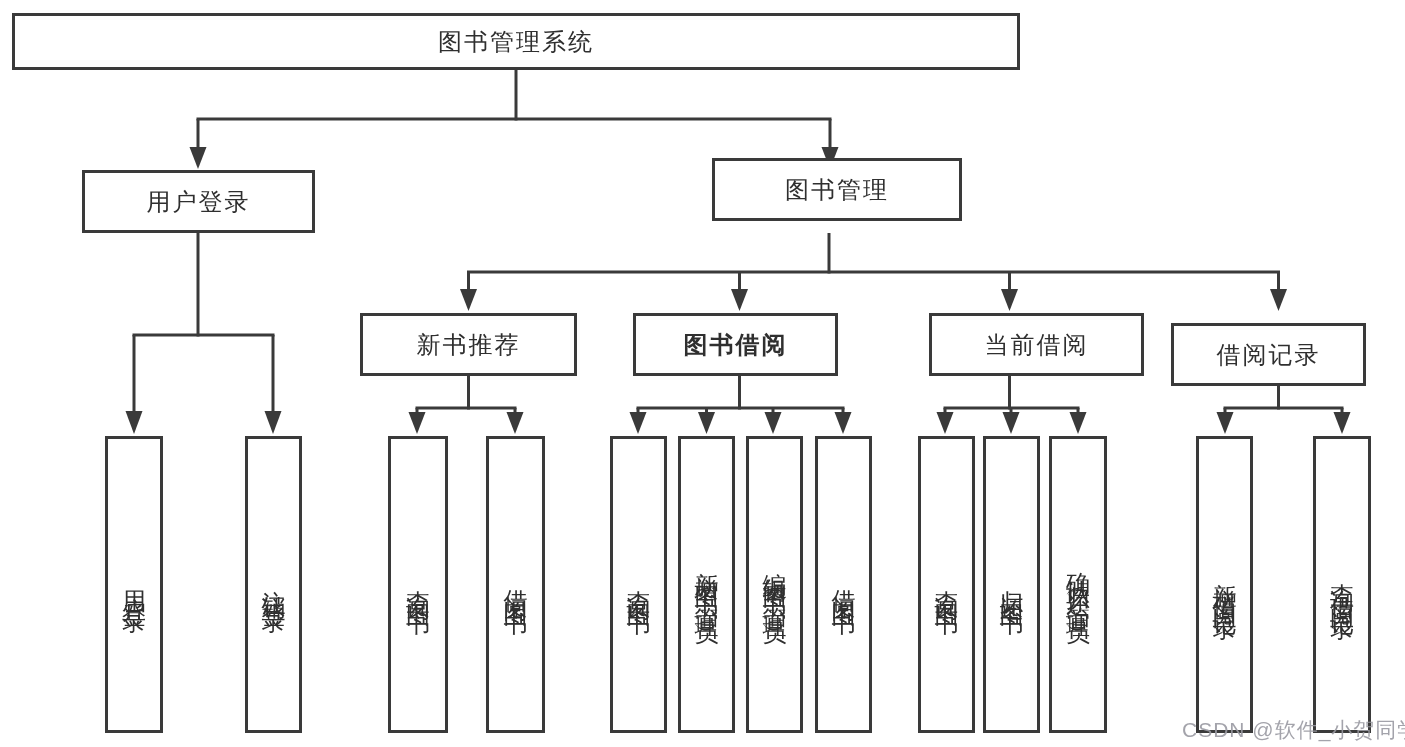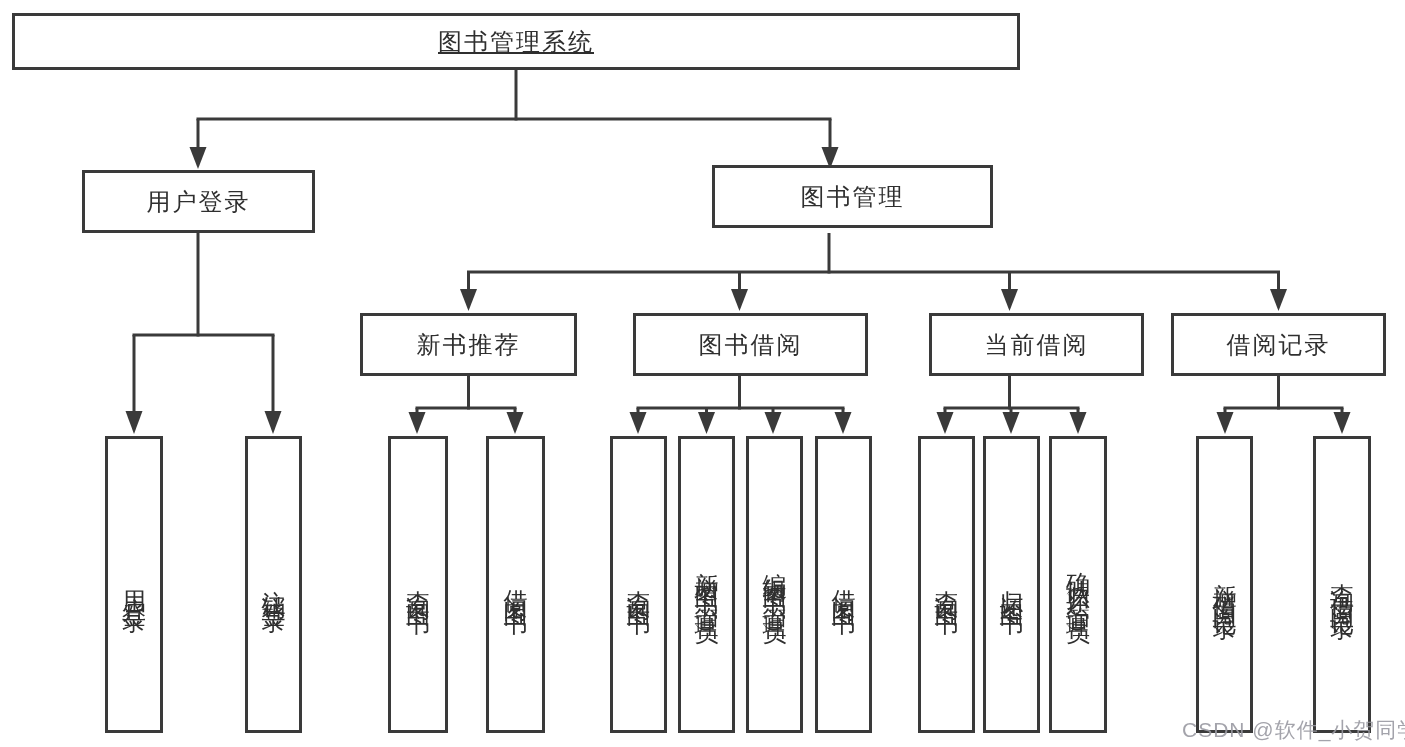--- a/index.html
+++ b/index.html
@@ -34,27 +34,27 @@
   }
   .vbox span {
     writing-mode: vertical-rl;
     text-orientation: mixed;
     font-size: 24px;
     letter-spacing: 7px;
     line-height: 1;
     white-space: nowrap;
   }
   
-  .n-root  { left: 12px;  top: 13px;  width: 1008px; height: 57px; text-decoration: underline; }
+  .n-root  { left: 12px;  top: 13px;  width: 1008px; height: 57px; }
   .n-l2a   { left: 82px;  top: 170px; width: 233px;  height: 63px; }
-  .n-l2b   { left: 712px; top: 165px; width: 281px;  height: 63px; }
+  .n-l2b   { left: 712px; top: 158px; width: 250px;  height: 63px; }
   .n-l3a   { left: 360px; top: 313px; width: 217px;  height: 63px; text-align: center; }
-  .n-l3b   { left: 633px; top: 313px; width: 235px;  height: 63px; }
+  .n-l3b   { left: 633px; top: 313px; width: 205px;  height: 63px; font-weight: bold; }
   .n-l3c   { left: 902px; top: 313px; width: 215px;  height: 63px; margin-left: 27px; }
-  .n-l3d   { left: 1171px;top: 313px; width: 215px;  height: 63px; }
+  .n-l3d   { left: 1171px;top: 323px; width: 195px;  height: 63px; }
   .leaf    { top: 436px; height: 297px; }
   .n-f01 { left: 105px;  width: 58px; }
   .n-f02 { left: 245px;  width: 57px; }
   .n-f03 { left: 388px;  width: 60px; }
   .n-f04 { left: 486px;  width: 59px; }
   .n-f05 { left: 610px;  width: 57px; }
   .n-f06 { left: 678px;  width: 57px; }
   .n-f07 { left: 746px;  width: 57px; }
   .n-f08 { left: 815px;  width: 57px; }
   .n-f09 { left: 918px;  width: 57px; }

